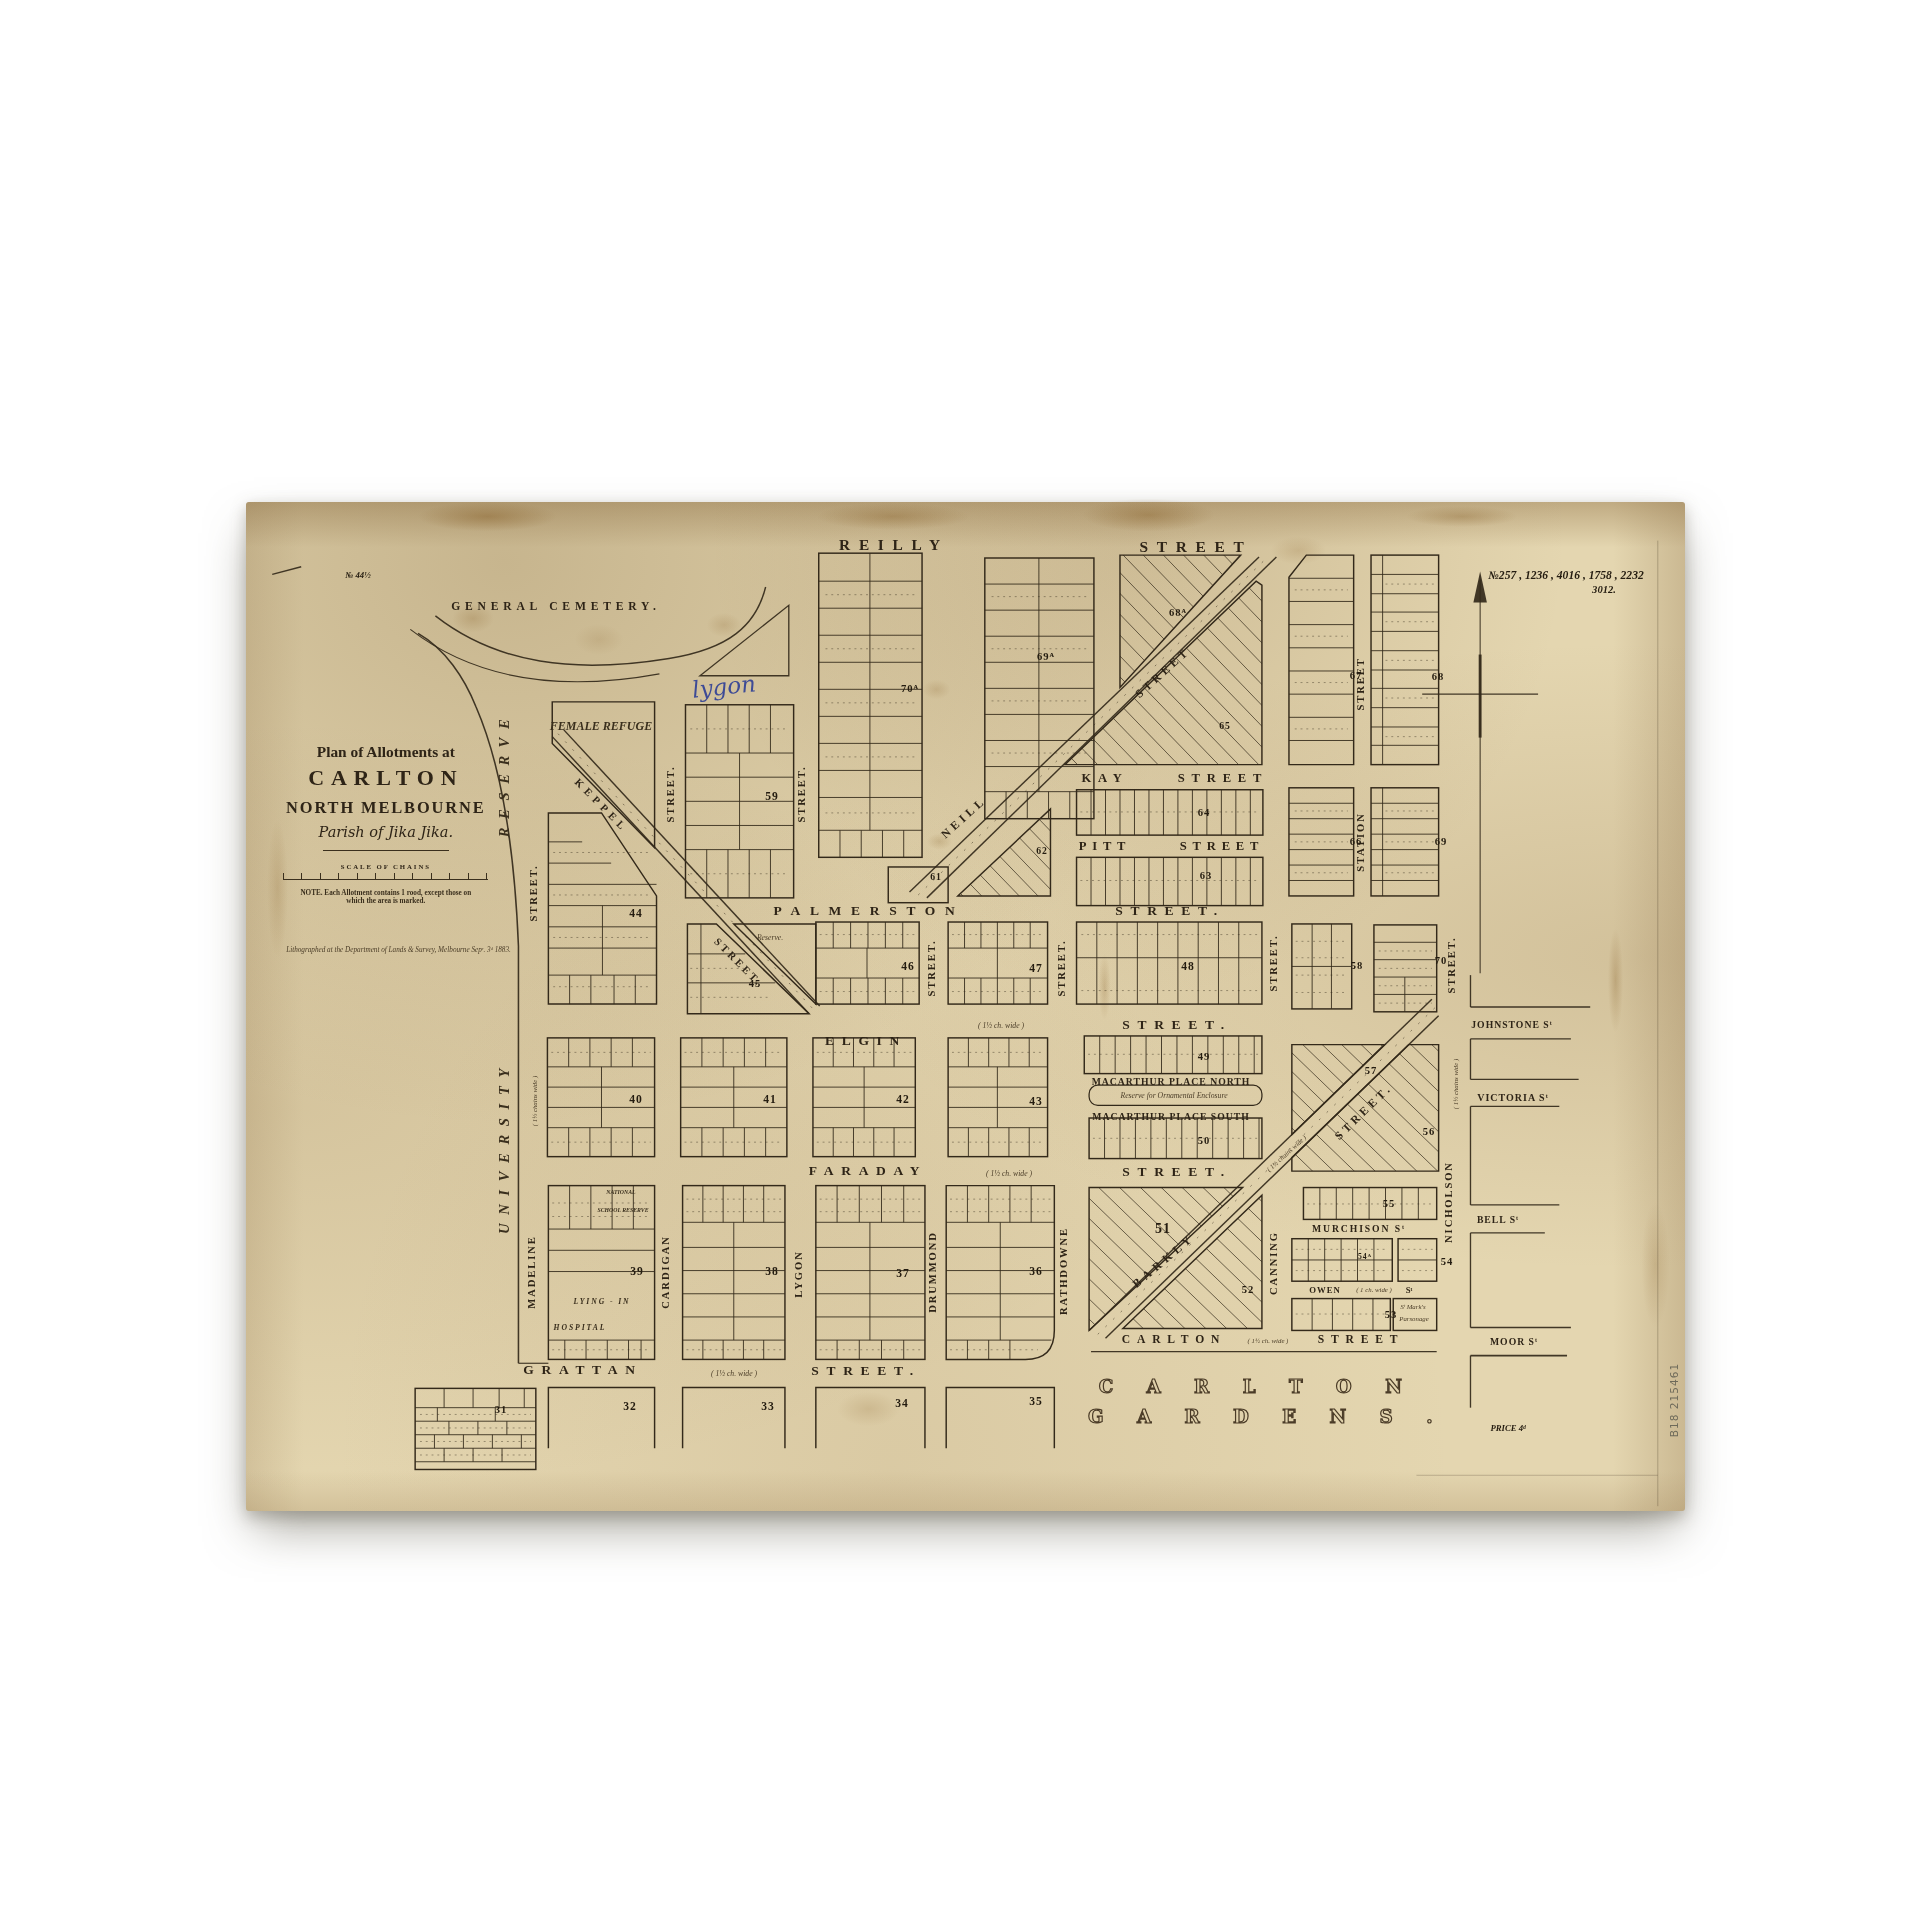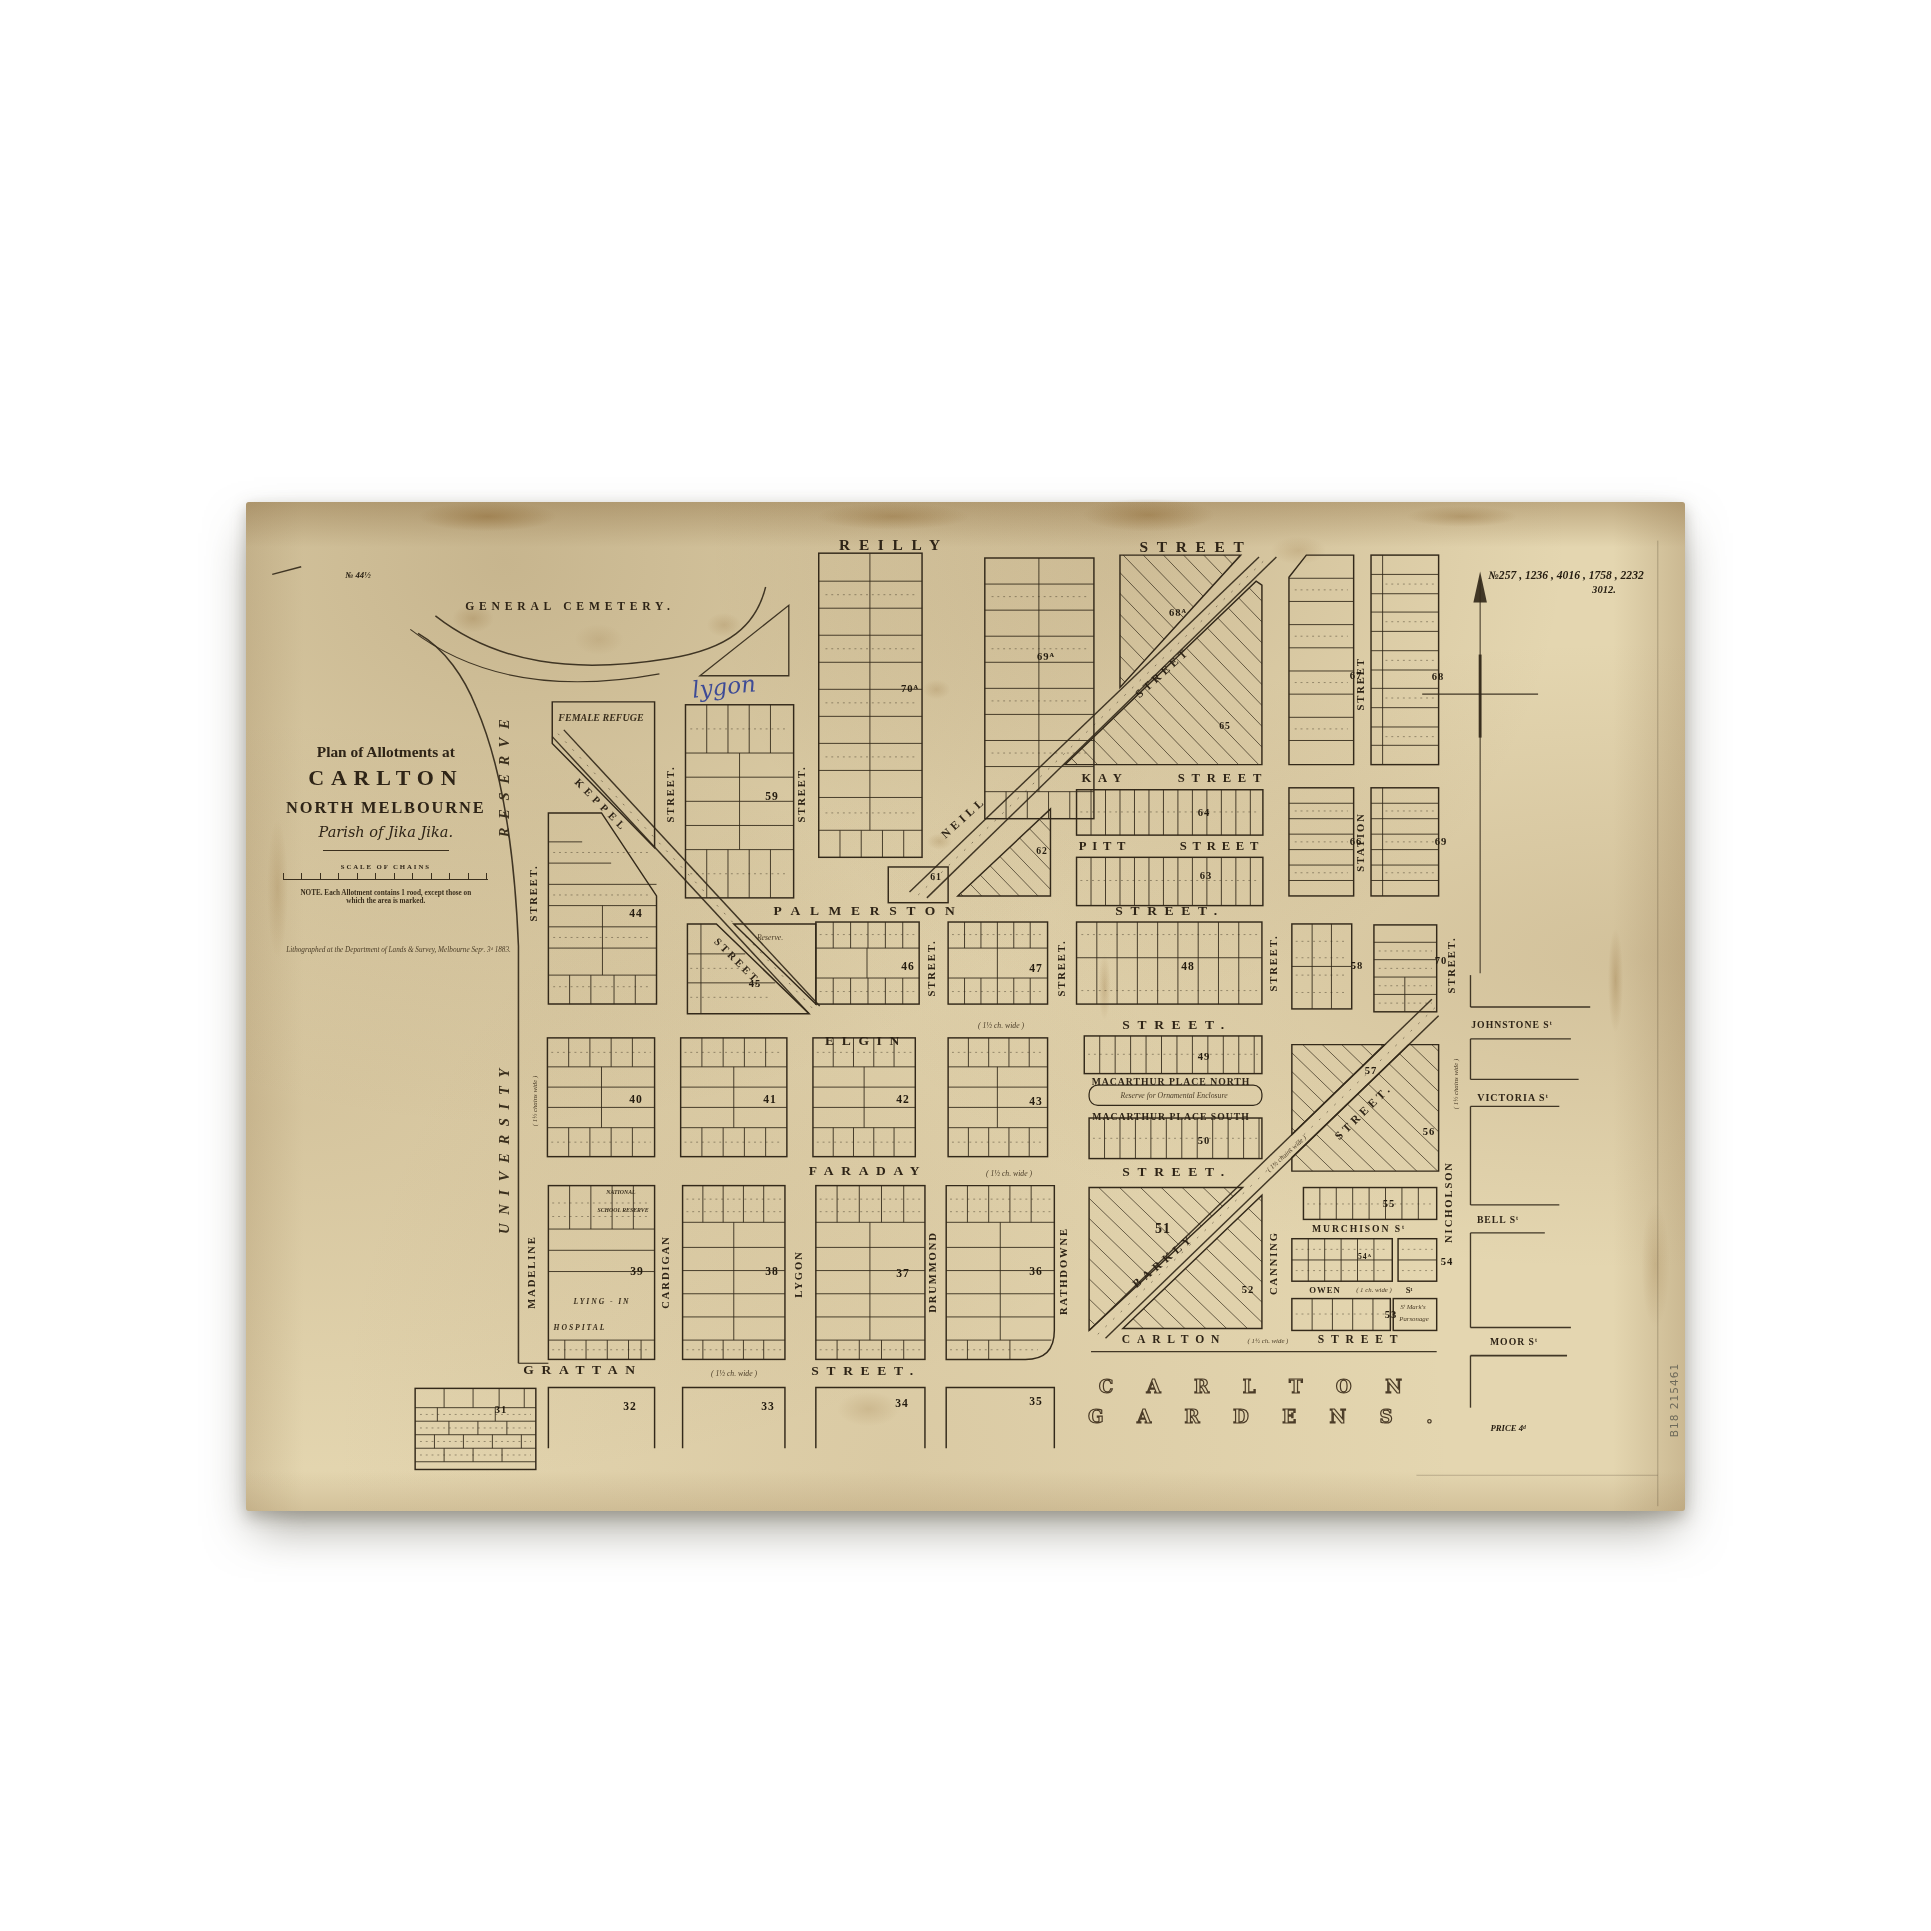--- a/index.html
+++ b/index.html
@@ -968,22 +968,22 @@
     <div class="lbl note" style="left: 1022px; top: 839px; font-size: 6.8px; --r: 0deg;">( 1½ ch. wide )</div>
     <div class="lbl st" style="left: 1115px; top: 838px; font-size: 11.6px; letter-spacing: 6.8px; --r: 0deg;">STREET</div>
     <div class="lbl st" style="left: 1113px; top: 727px; font-size: 9.7px; letter-spacing: 1.9px; --r: 0deg;">MURCHISON  Sᵗ</div>
     <div class="lbl st" style="left: 1079px; top: 788px; font-size: 8.7px; letter-spacing: 1px; --r: 0deg;">OWEN</div>
     <div class="lbl note" style="left: 1128px; top: 788px; font-size: 6.8px; --r: 0deg;">( 1 ch. wide )</div>
     <div class="lbl st" style="left: 1163px; top: 788px; font-size: 8.7px; --r: 0deg;">Sᵗ</div>
     <div class="lbl st" style="left: 1266px; top: 523px; font-size: 9.7px; letter-spacing: 1px; --r: 0deg;">JOHNSTONE  Sᵗ</div>
     <div class="lbl st" style="left: 1267px; top: 596px; font-size: 10px; letter-spacing: 1px; --r: 0deg;">VICTORIA  Sᵗ</div>
     <div class="lbl st" style="left: 1252px; top: 718px; font-size: 9.7px; letter-spacing: 1px; --r: 0deg;">BELL  Sᵗ</div>
     <div class="lbl st" style="left: 1268px; top: 840px; font-size: 9.7px; letter-spacing: 1px; --r: 0deg;">MOOR  Sᵗ</div>
-    <div class="lbl st" style="left: 324px; top: 105px; font-size: 11.6px; letter-spacing: 4.8px; --r: 0deg;">GENERAL  CEMETERY.</div>
-    <div class="lbl noteb" style="left: 355px; top: 216px; font-size: 10px; --r: 0deg;">FEMALE REFUGE</div>
+    <div class="lbl st" style="left: 310px; top: 105px; font-size: 11.6px; letter-spacing: 4.8px; --r: 0deg;">GENERAL  CEMETERY.</div>
+    <div class="lbl noteb" style="left: 355px; top: 224px; font-size: 12px; --r: 0deg;">FEMALE REFUGE</div>
     <div class="lbl noteb" style="left: 375px; top: 691px; font-size: 5.8px; --r: 0deg;">NATIONAL</div>
     <div class="lbl noteb" style="left: 377px; top: 709px; font-size: 5.8px; --r: 0deg;">SCHOOL RESERVE</div>
     <div class="lbl noteb" style="left: 356px; top: 800px; font-size: 7.7px; letter-spacing: 1.9px; --r: 0deg;">LYING - IN</div>
     <div class="lbl noteb" style="left: 334px; top: 826px; font-size: 7.7px; letter-spacing: 1.9px; --r: 0deg;">HOSPITAL</div>
     <div class="lbl note" style="left: 524px; top: 436px; font-size: 7.7px; --r: 0deg;">Reserve.</div>
     <div class="lbl st" style="left: 925px; top: 580px; font-size: 9.7px; letter-spacing: 1px; --r: 0deg;">MACARTHUR   PLACE   NORTH</div>
     <div class="lbl note" style="left: 928px; top: 594px; font-size: 7.7px; --r: 0deg;">Reserve for Ornamental Enclosure</div>
     <div class="lbl st" style="left: 925px; top: 615px; font-size: 9.7px; letter-spacing: 1px; --r: 0deg;">MACARTHUR   PLACE   SOUTH</div>
     <div class="lbl note" style="left: 1167px; top: 805px; font-size: 6.8px; --r: 0deg;">Sᵗ Mark's</div>
     <div class="lbl note" style="left: 1168px; top: 817px; font-size: 6.8px; --r: 0deg;">Parsonage</div>

